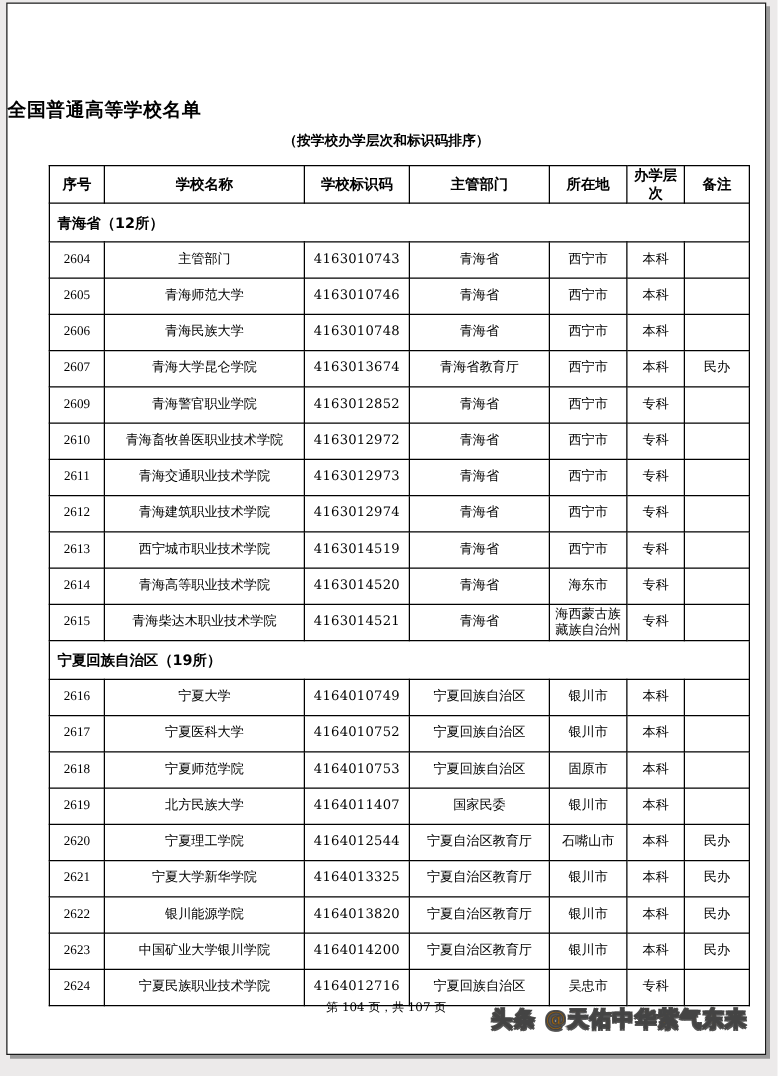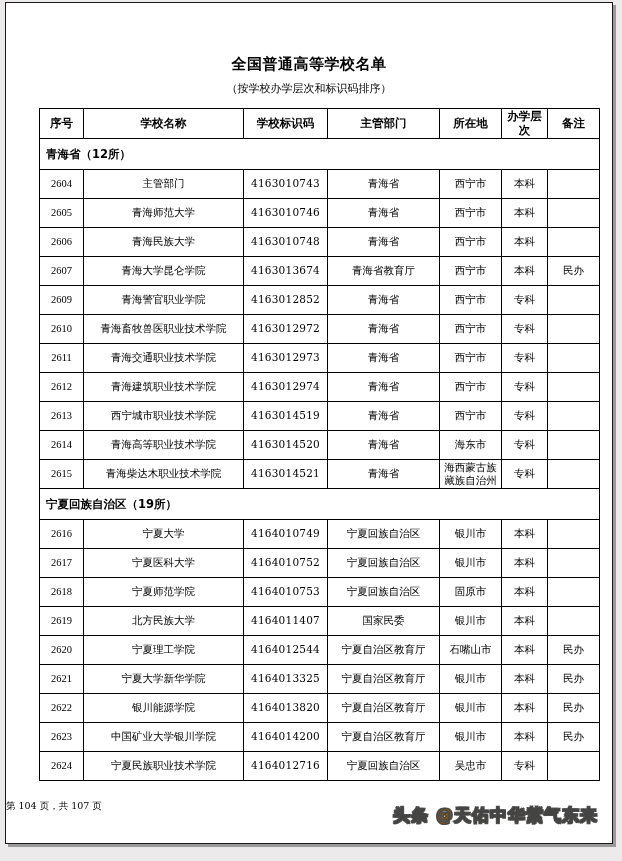--- a/index.html
+++ b/index.html
@@ -25,32 +25,31 @@
     position: absolute;
     left: 5px;
     top: 2px;
     width: 608px;
     height: 842px;
     background: #ffffff;
     border: 1px solid #1a1a1a;
     box-sizing: border-box;
   }
   .doc-title {
-    text-align: center;
     font-size: 15px;
     font-weight: bold;
     color: #000;
-    margin-top: 52px;
+    margin-top: 76px;
     letter-spacing: 0.5px;
     font-family: "DejaVu Sans", "Liberation Sans", sans-serif;
   }
   .doc-subtitle {
     text-align: center;
     font-size: 11px;
-    font-weight: normal;
+    font-weight: bold;
     color: #000;
     margin-top: 7px;
     letter-spacing: 0px;
   }
   .table-wrap {
     margin: 12px auto 0 auto;
     width: 540px;
   }
   table.list {
     border-collapse: collapse;
@@ -96,20 +95,21 @@
   td.loc-two {
     font-size: 9.5px;
     line-height: 1.15;
     padding: 1px 0;
   }
   .footer {
     position: absolute;
     left: 0;
     right: 0;
     bottom: 30px;
+    text-align: center;
     font-size: 9.5px;
     color: #000;
     font-family: "DejaVu Serif", "Liberation Serif", serif;
   }
   .watermark {
     position: absolute;
     right: 14px;
     bottom: 16px;
     font-size: 17px;
     font-weight: bold;

